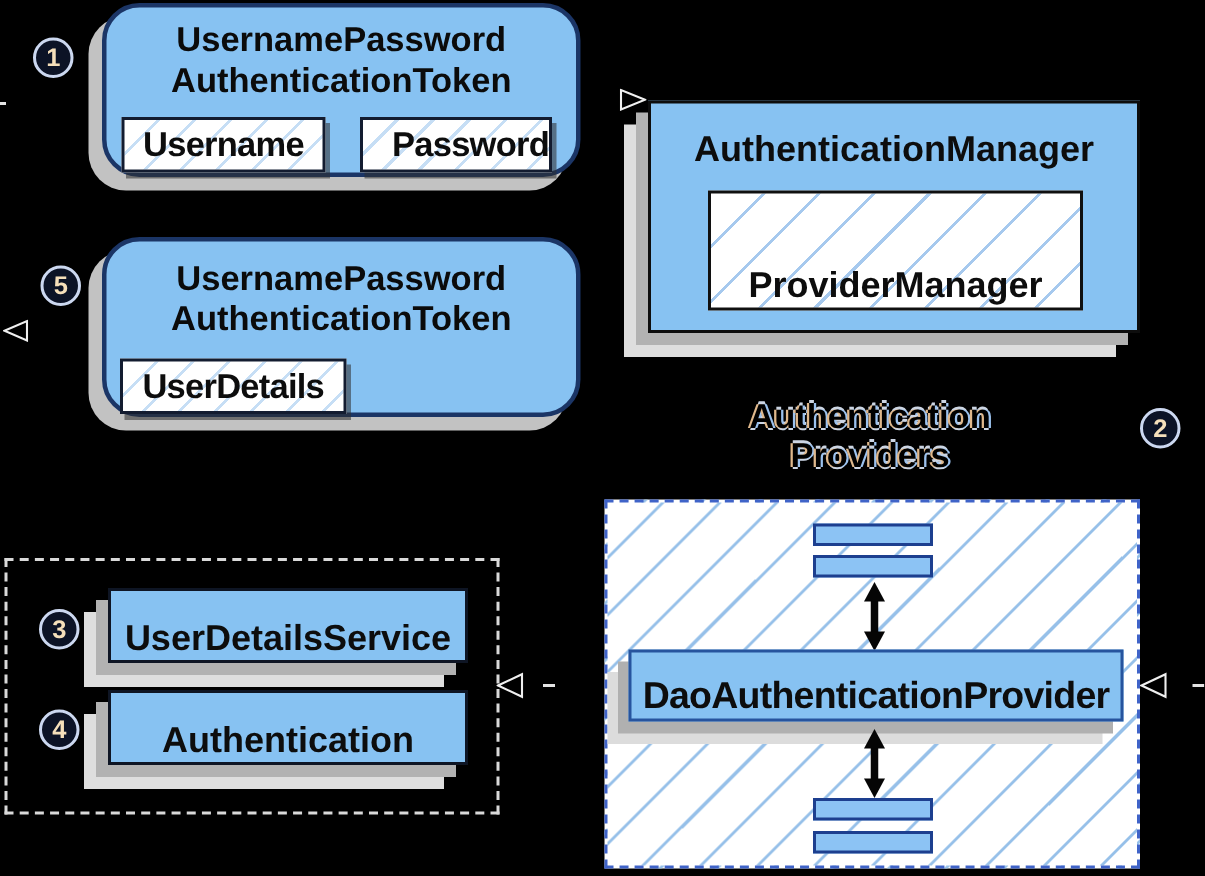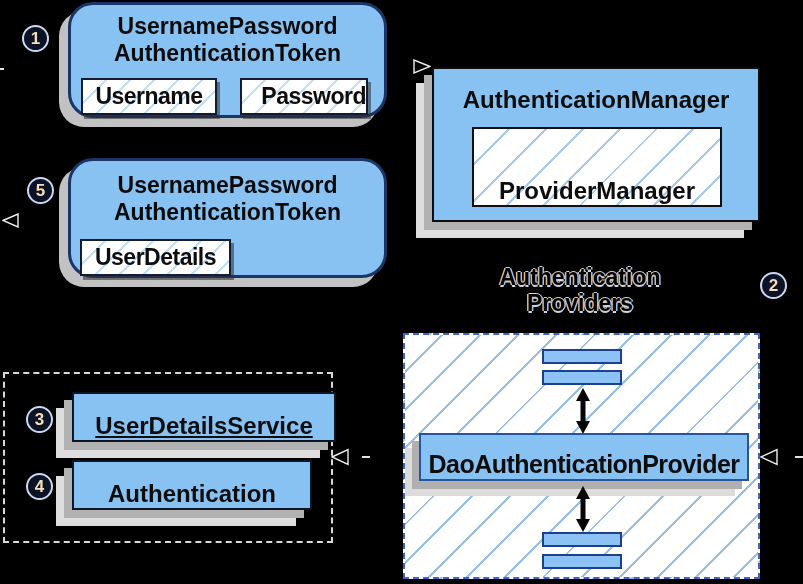--- a/index.html
+++ b/index.html
@@ -152,21 +152,21 @@
     <div class="mini" style="left:137px;top:197px;"></div>
     <div class="mini" style="left:137px;top:219px;"></div>
   </div>
 
   <svg class="svgabs" style="left:760px;top:448px;" width="19" height="18" viewBox="0 0 19 18">
     <polygon points="1,9 17,1.5 17,16.5" fill="#000" stroke="#efefef" stroke-width="1.4"></polygon>
   </svg>
   <div class="tick" style="left:795px;top:456px;width:8px;height:2px;"></div>
 
   <div class="services-area" style="left:3px;top:372px;width:330px;height:171px;">
-    <div class="blue sheet-stack center-flex" style="left:67px;top:18px;width:264px;height:50px;text-decoration:underline;">
+    <div class="blue sheet-stack center-flex" style="left:67px;top:18px;width:240px;height:50px;">
       <span class="bold-label" style="font-size:24px;">UserDetailsService</span>
     </div>
     <div class="blue sheet-stack center-flex" style="left:67px;top:86px;width:240px;height:50px;">
       <span class="bold-label" style="font-size:24px;">Authentication</span>
     </div>
   </div>
 
   <div class="badge" style="left:26px;top:406px;">
     <span>3</span>
   </div>

